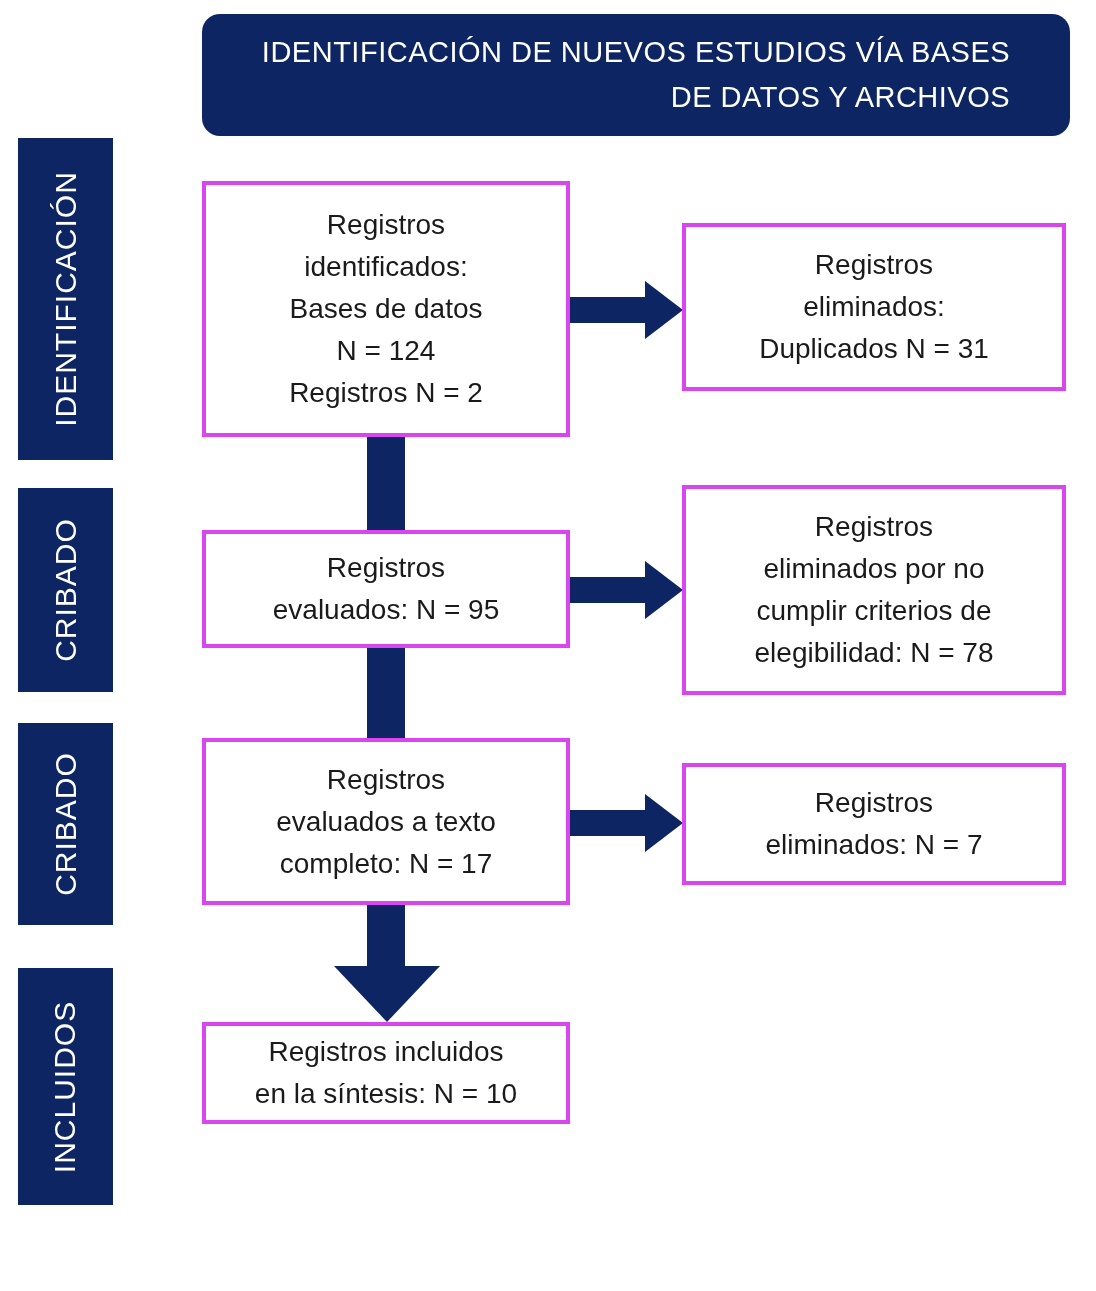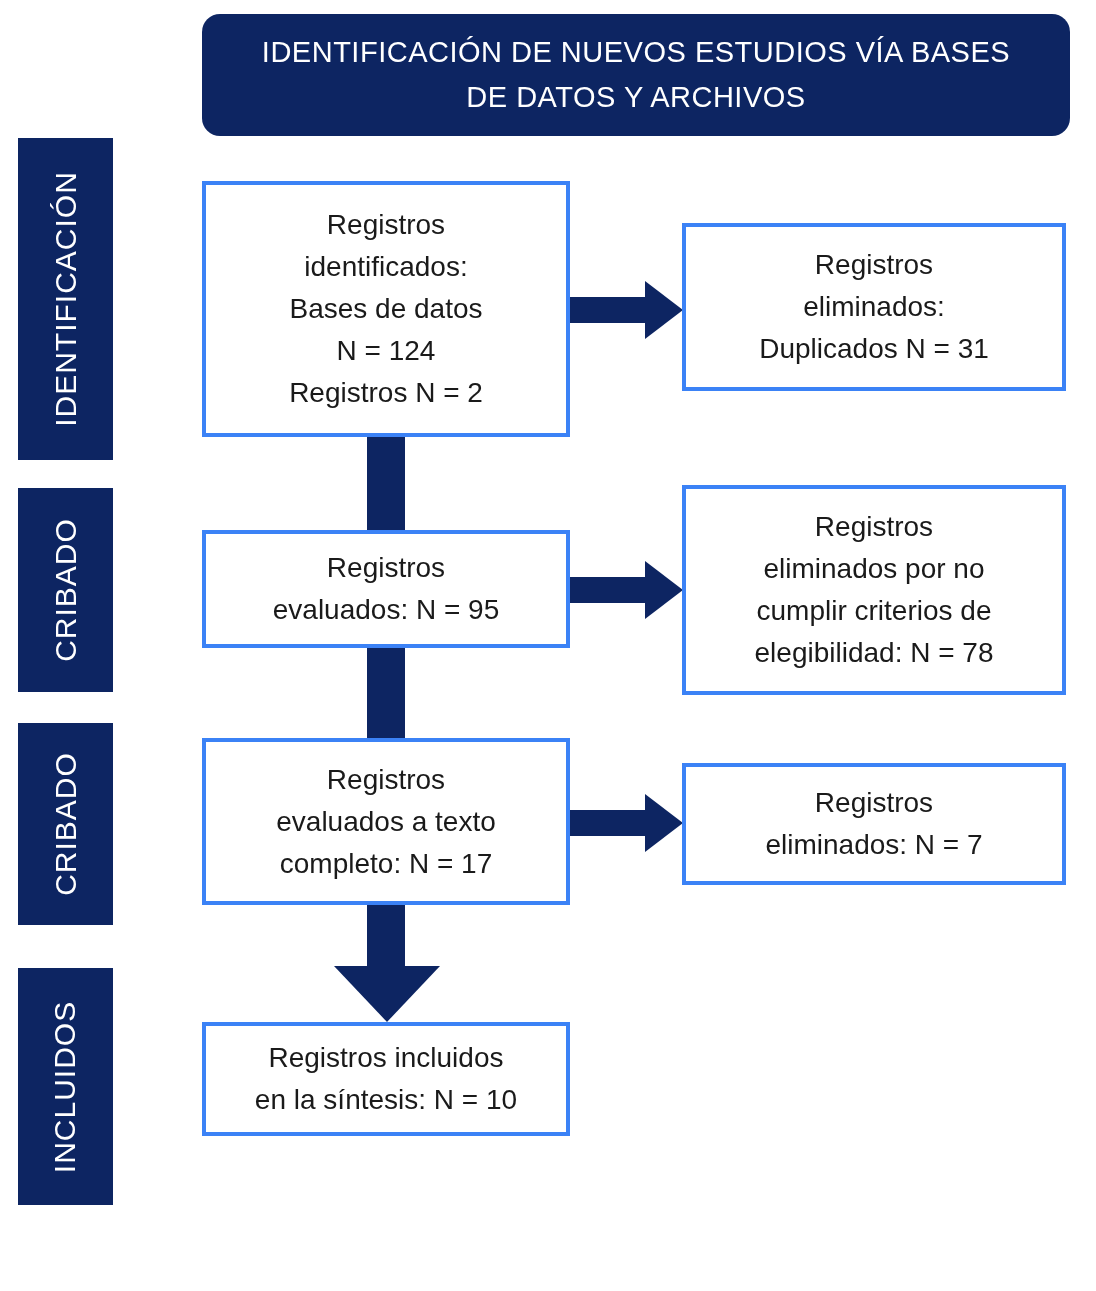--- a/index.html
+++ b/index.html
@@ -8,49 +8,49 @@
     font-family: "Liberation Sans", "DejaVu Sans", sans-serif;
     width: 1096px; height: 1291px; position: relative;
   }
   .stage { position: absolute; width: 1096px; height: 1291px; left: 0; top: 0; }
 
   
   .banner {
     position: absolute; left: 202px; top: 14px; width: 868px; height: 122px;
     background: #0d2562; border-radius: 18px;
     display: flex; align-items: center; justify-content: center;
-    color: #ffffff; font-size: 29px; line-height: 1.55; text-align: center;
+    color: #ffffff; font-size: 29px; line-height: 1.55; text-align: right;
     white-space: pre-line; letter-spacing: 0.5px;
   }
 
   
   .side-bar {
     position: absolute; left: 18px; width: 95px; background: #0d2562;
     display: flex; align-items: center; justify-content: center; overflow: hidden;
   }
   .side-bar span {
     transform: rotate(-90deg); white-space: nowrap;
     color: #ffffff; font-size: 30px; letter-spacing: 1px;
   }
   .sb1 { top: 138px; height: 322px; }
   .sb2 { top: 488px; height: 204px; }
   .sb3 { top: 723px; height: 202px; }
   .sb4 { top: 968px; height: 237px; }
 
   
   .fbox {
-    position: absolute; background: #ffffff; border: 4px solid #3b82f6;
+    position: absolute; background: #ffffff; border: 4px solid #d946ef;
     display: flex; align-items: center; justify-content: center;
     text-align: center; color: #1a1a1a; font-size: 28px; line-height: 1.5;
     white-space: pre-line; z-index: 2;
   }
   .b1 { left: 202px; top: 181px; width: 368px; height: 256px; }
   .b2 { left: 202px; top: 530px; width: 368px; height: 118px; }
   .b3 { left: 202px; top: 738px; width: 368px; height: 167px; }
-  .b4 { left: 202px; top: 1022px; width: 368px; height: 114px; }
+  .b4 { left: 202px; top: 1022px; width: 368px; height: 102px; }
   .r1 { left: 682px; top: 223px; width: 384px; height: 168px; }
   .r2 { left: 682px; top: 485px; width: 384px; height: 210px; }
   .r3 { left: 682px; top: 763px; width: 384px; height: 122px; }
 
   
   .vbar { position: absolute; width: 38px; background: #0d2562; z-index: 1; }
   .v1 { left: 367px; top: 430px; height: 106px; }
   .v2 { left: 367px; top: 642px; height: 102px; }
   .v3-shaft { left: 367px; top: 898px; height: 70px; }
   .v3-head {

